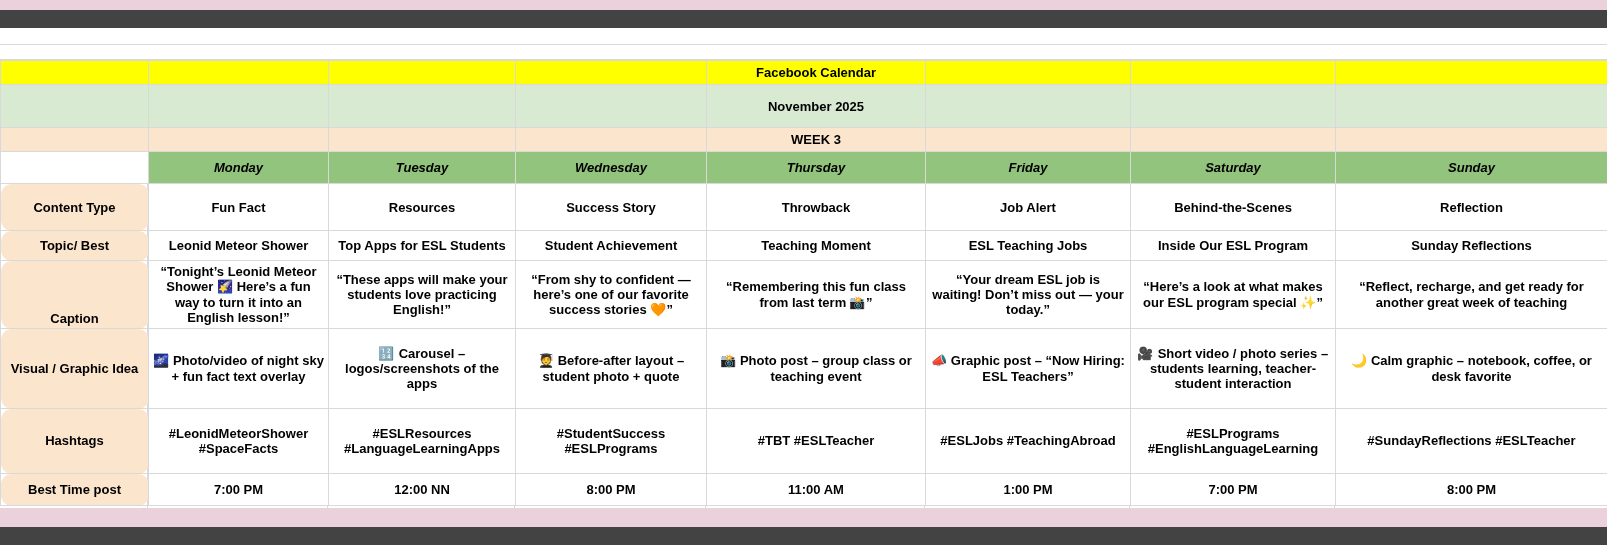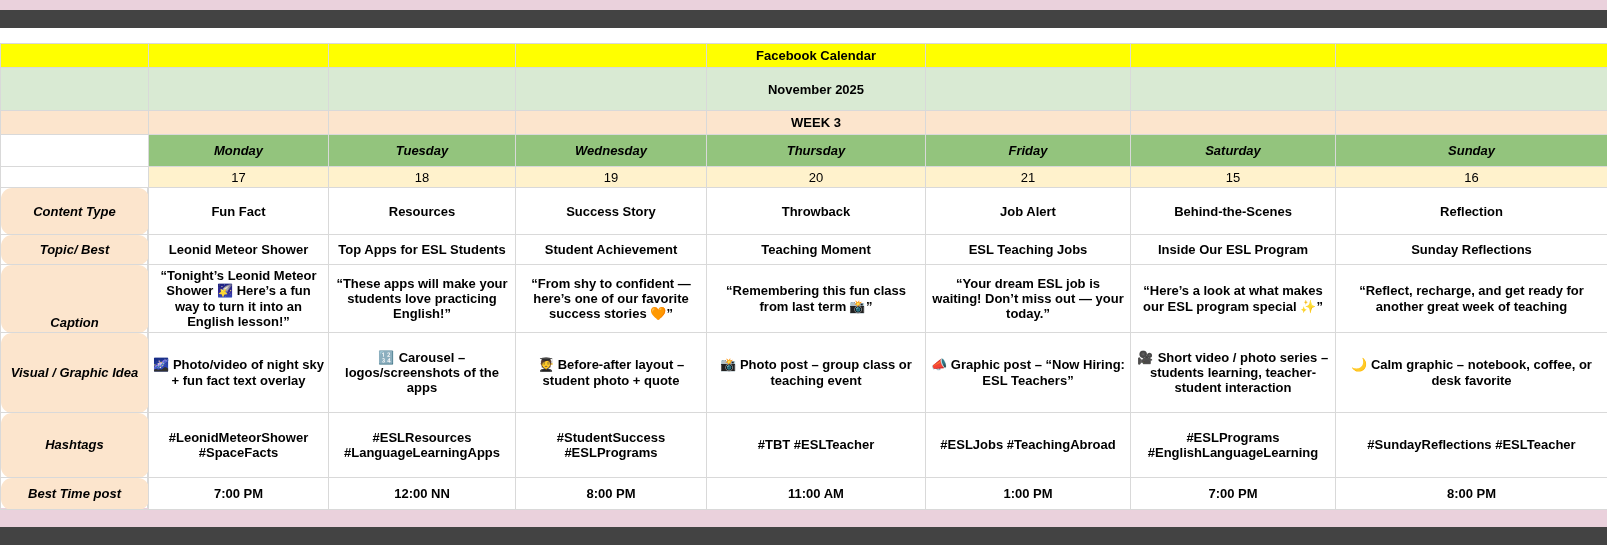--- a/index.html
+++ b/index.html
@@ -43,21 +43,21 @@
     width: 1607px;
     height: 1px;
     background: #d9d9d9;
     z-index: 0;
   }
 
   
   table.grid {
     position: absolute;
     left: 0;
-    top: 43px;
+    top: 60px;
     border-collapse: collapse;
     table-layout: fixed;
     width: 1607px;
     z-index: 2;
   }
   table.grid td {
     border: 1px solid #d9d9d9;
     padding: 2px 4px;
     vertical-align: middle;
     text-align: center;
@@ -106,21 +106,20 @@
     background: #fff2cc !important;
     font-size: 13px;
     height: 21px;
   }
   .corner-white { background: #ffffff !important; }
 
   
   .rowlabel {
     background: #fce5cd !important;
     font-weight: bold;
-    font-style: italic;
     font-size: 13px;
     text-align: right;
     padding-right: 6px;
     vertical-align: bottom;
     padding-bottom: 2px;
     border-radius: 11px;
   }
   .rowlabel.mid { vertical-align: bottom; }
 
   
@@ -210,30 +209,20 @@
         <td class="corner-white"></td>
         <td class="dayname">Monday</td>
         <td class="dayname">Tuesday</td>
         <td class="dayname">Wednesday</td>
         <td class="dayname">Thursday</td>
         <td class="dayname">Friday</td>
         <td class="dayname">Saturday</td>
         <td class="dayname">Sunday</td>
       </tr>
 
-      <tr class="r-daynums">
-        <td class="corner-white"></td>
-        <td class="daynum">17</td>
-        <td class="daynum">18</td>
-        <td class="daynum">19</td>
-        <td class="daynum">20</td>
-        <td class="daynum">21</td>
-        <td class="daynum">15</td>
-        <td class="daynum">16</td>
-      </tr>
 
       <tr class="r-content">
         <td class="rowlabel">Content Type</td>
         <td>Fun Fact</td>
         <td>Resources</td>
         <td>Success Story</td>
         <td>Throwback</td>
         <td>Job Alert</td>
         <td class="big">Behind-the-Scenes</td>
         <td class="big">Reflection</td>

